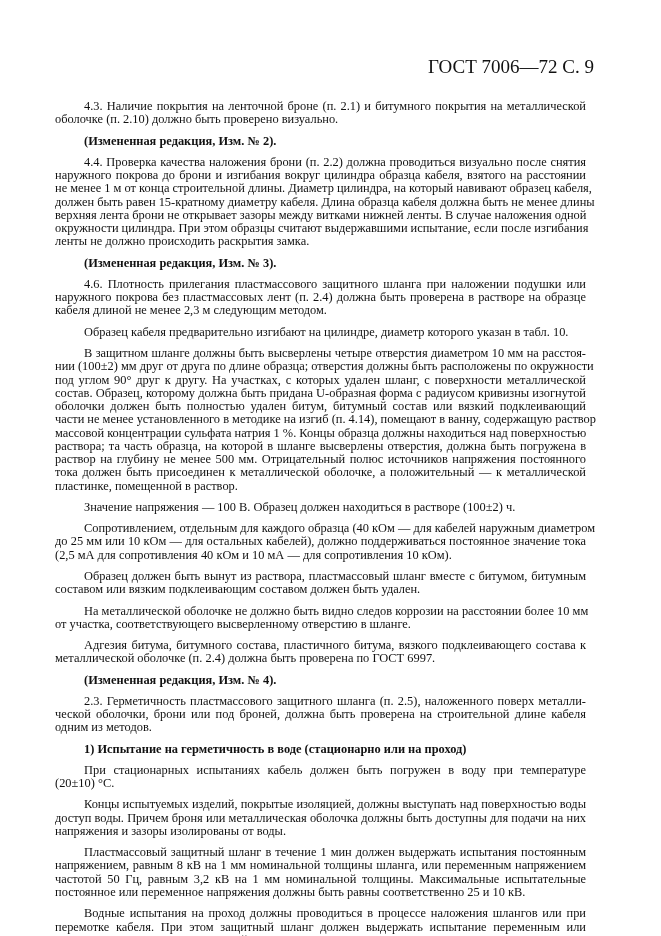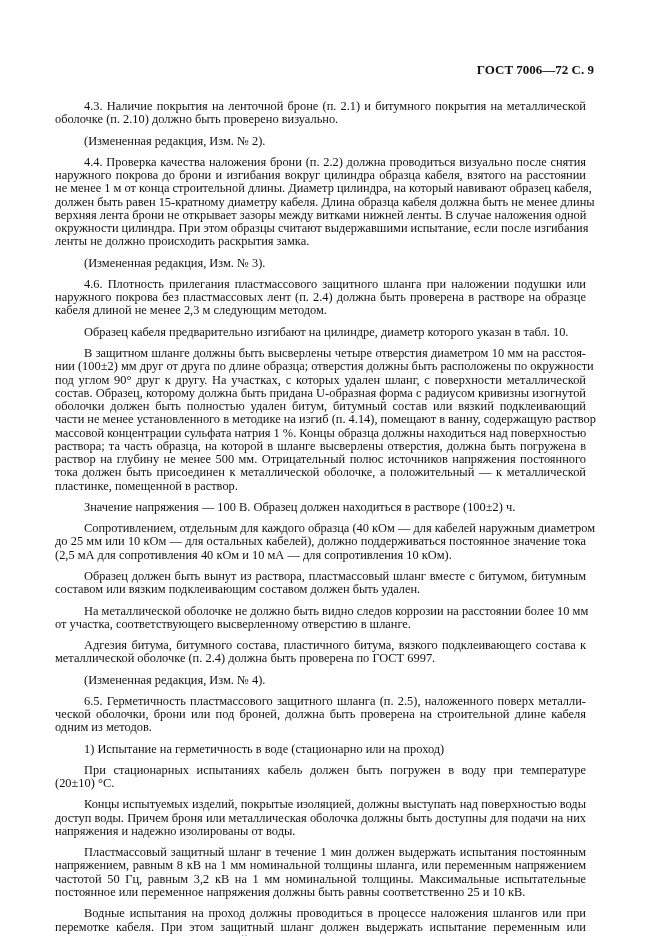--- a/index.html
+++ b/index.html
@@ -1,27 +1,27 @@
 <!DOCTYPE html>
 <html><head>
 <meta charset="utf-8">
 <style>
   html, body { margin: 0; padding: 0; background: #ffffff; }
   body { width: 661px; height: 936px; position: relative; overflow: hidden;
          font-family: "Liberation Serif", "DejaVu Serif", serif; color: #111; }
-  .page-header { position: absolute; top: 62px; right: 67px; font-weight: bold;
-                 font-size: 13px; letter-spacing: 0; white-space: nowrap; }
+  .page-header { position: absolute; top: 56px; right: 67px; font-weight: normal;
+                 font-size: 19px; letter-spacing: 0; white-space: nowrap; }
   .content { position: absolute; top: 92px; left: 47px; width: 547px; }
   .para { margin: 8px; }
   .line { display: block; height: 13.28px; line-height: 13.28px; font-size: 12.4px;
           white-space: nowrap; text-align: justify; text-align-last: justify;
           transform-origin: left center; }
   .line.last { text-align-last: left; }
   .line.first { padding-left: 29px; }
-  .bold .line { font-weight: normal; }
+  .bold .line { font-weight: bold; }
 </style>
 </head>
 <body>
 
 <div class="page-header">ГОСТ 7006—72 С. 9</div>
 
 <div class="content" id="content">
     <div class="para">
       <span class="line first">4.3.  Наличие покрытия на ленточной броне (п. 2.1) и битумного покрытия на металлической</span>
       <span class="line last">оболочке (п. 2.10) должно быть проверено визуально.</span>
@@ -79,35 +79,35 @@
       <span class="line last">от участка, соответствующего высверленному отверстию в шланге.</span>
     </div>
     <div class="para">
       <span class="line first">Адгезия битума, битумного состава, пластичного битума, вязкого подклеивающего состава к</span>
       <span class="line last">металлической оболочке (п. 2.4) должна быть проверена по ГОСТ 6997.</span>
     </div>
     <div class="para bold">
       <span class="line first last last">(Измененная редакция, Изм. № 4).</span>
     </div>
     <div class="para">
-      <span class="line first">6.5.  Герметичность пластмассового защитного шланга (п. 2.5), наложенного поверх металли-</span>
+      <span class="line first">2.3.  Герметичность пластмассового защитного шланга (п. 2.5), наложенного поверх металли-</span>
       <span class="line">ческой оболочки, брони или под броней, должна быть проверена на строительной длине кабеля</span>
       <span class="line last">одним из методов.</span>
     </div>
     <div class="para bold">
       <span class="line first last last">1)  Испытание на герметичность в воде (стационарно или на проход)</span>
     </div>
     <div class="para">
       <span class="line first">При стационарных испытаниях кабель должен быть погружен в воду при температуре</span>
       <span class="line last">(20±10) °С.</span>
     </div>
     <div class="para">
       <span class="line first">Концы испытуемых изделий, покрытые изоляцией, должны выступать над поверхностью воды</span>
       <span class="line">доступ воды. Причем броня или металлическая оболочка должны быть доступны для подачи на них</span>
-      <span class="line last">напряжения и надежно изолированы от воды.</span>
+      <span class="line last">напряжения и зазоры изолированы от воды.</span>
     </div>
     <div class="para">
       <span class="line first">Пластмассовый защитный шланг в течение 1 мин должен выдержать испытания постоянным</span>
       <span class="line">напряжением, равным 8 кВ на 1 мм номинальной толщины шланга, или переменным напряжением</span>
       <span class="line">частотой 50 Гц, равным 3,2 кВ на 1 мм номинальной толщины. Максимальные испытательные</span>
       <span class="line last">постоянное или переменное напряжения должны быть равны соответственно 25 и 10 кВ.</span>
     </div>
     <div class="para">
       <span class="line first">Водные испытания на проход должны проводиться в процессе наложения шлангов или при</span>
       <span class="line">перемотке кабеля. При этом защитный шланг должен выдержать испытание переменным или</span>

